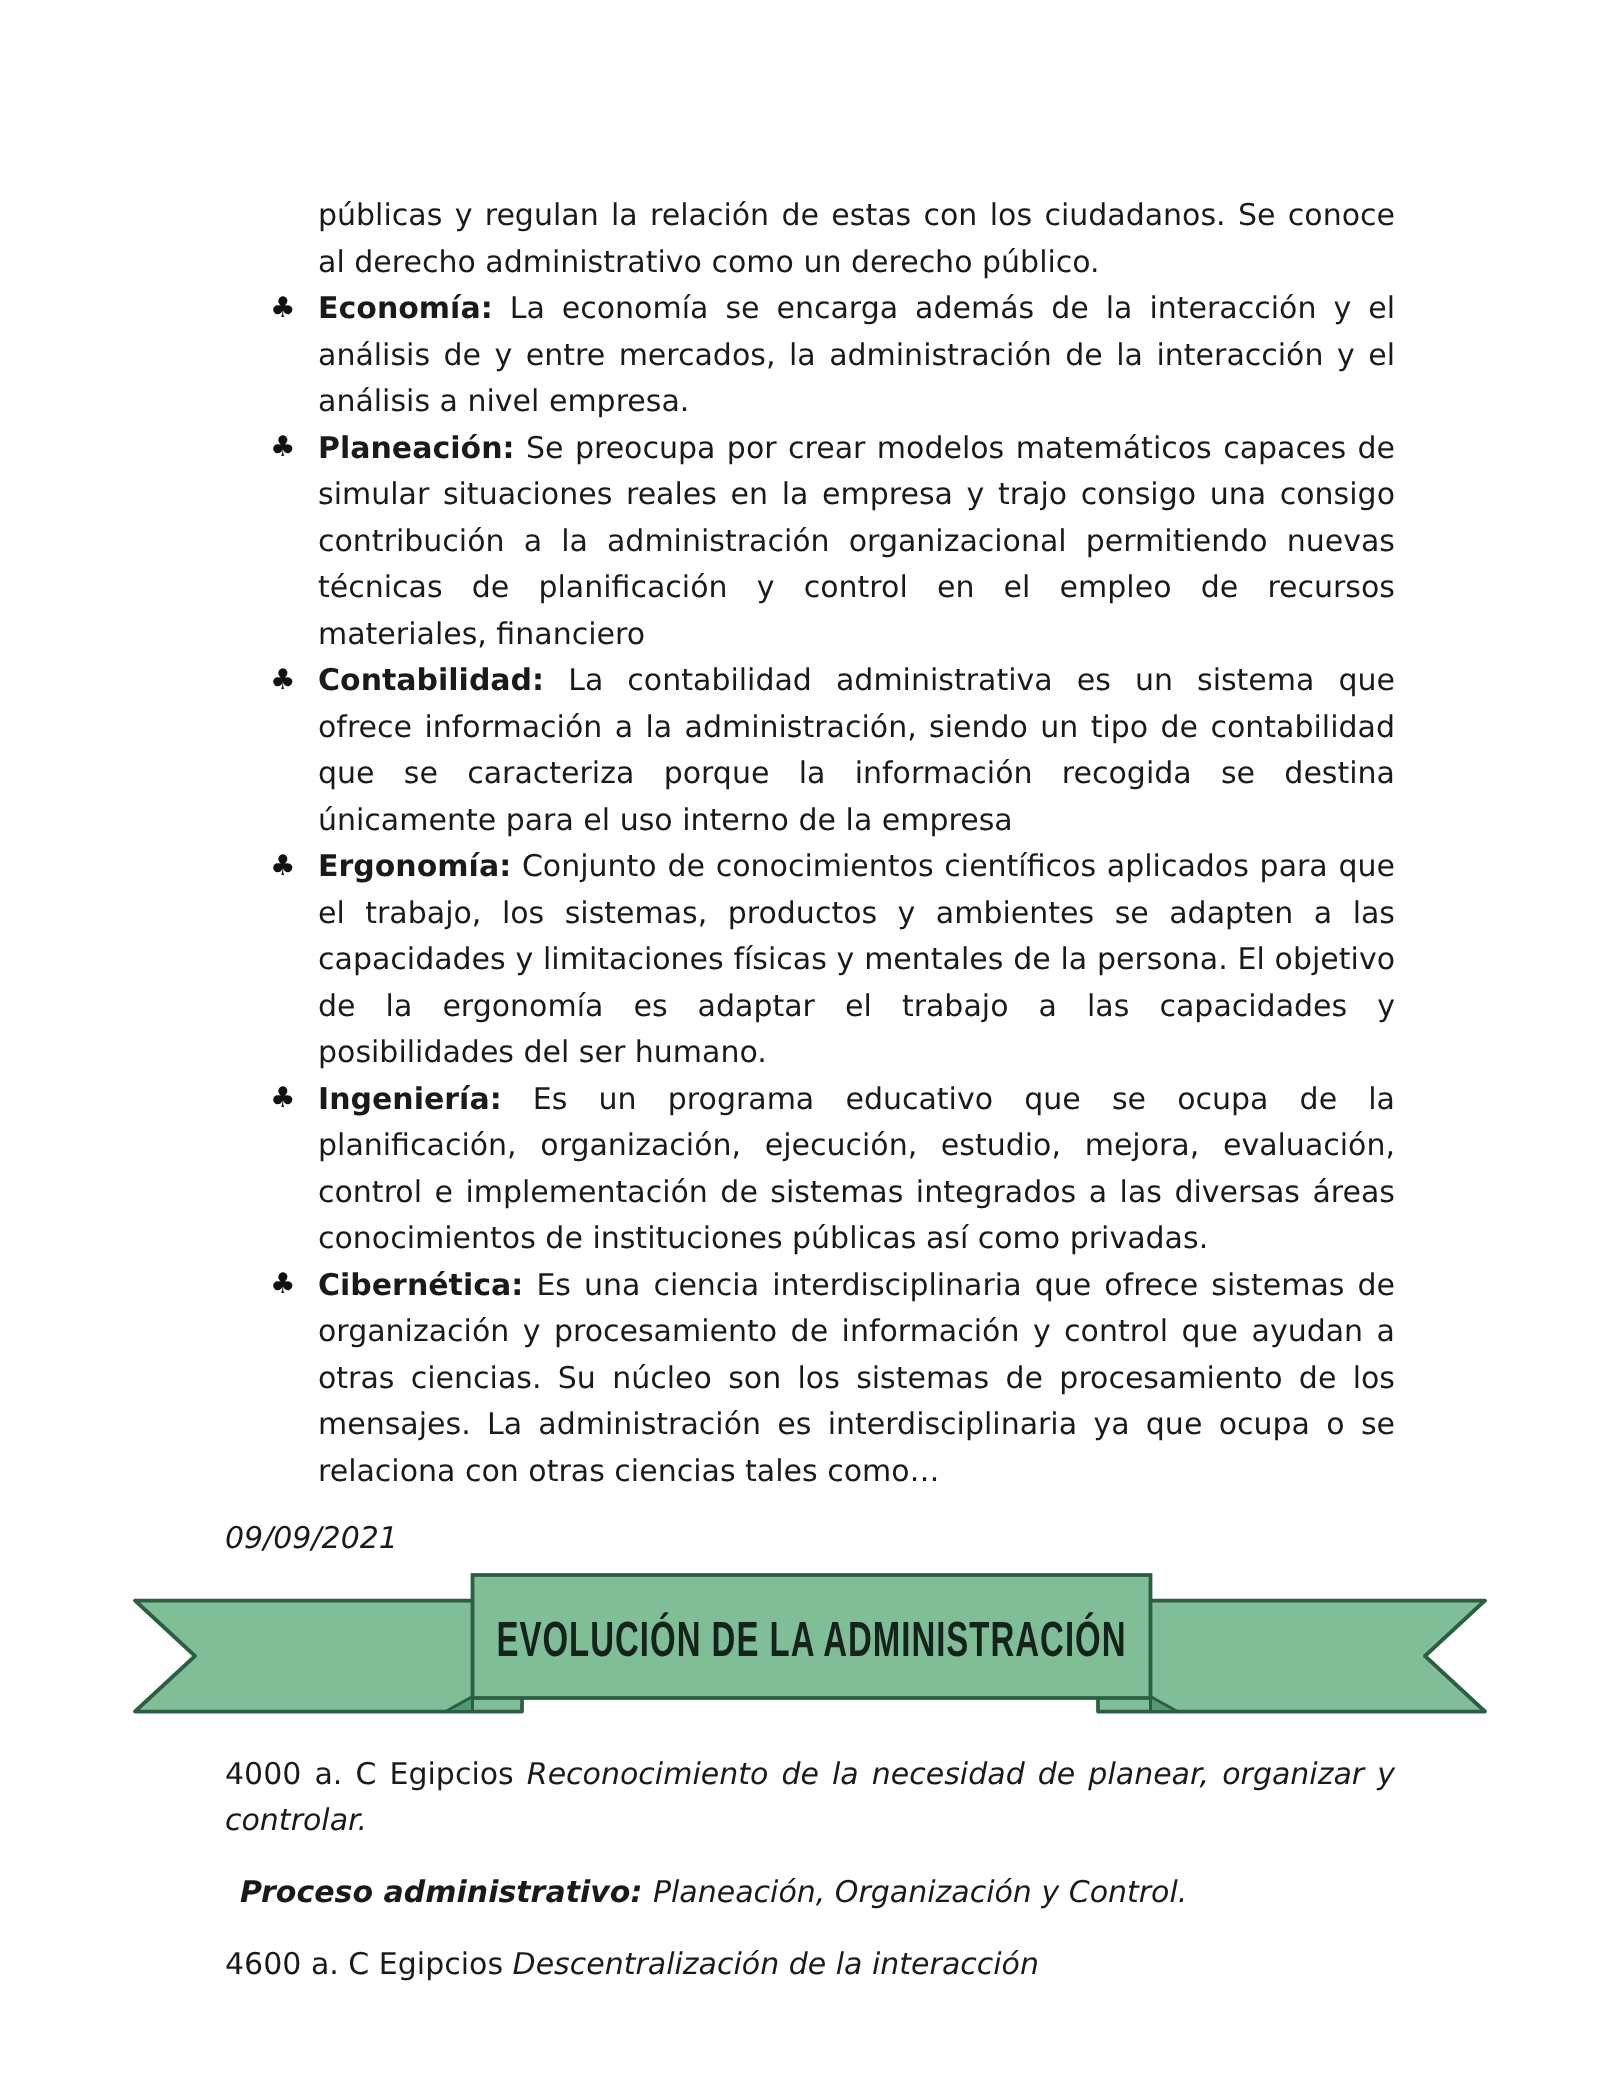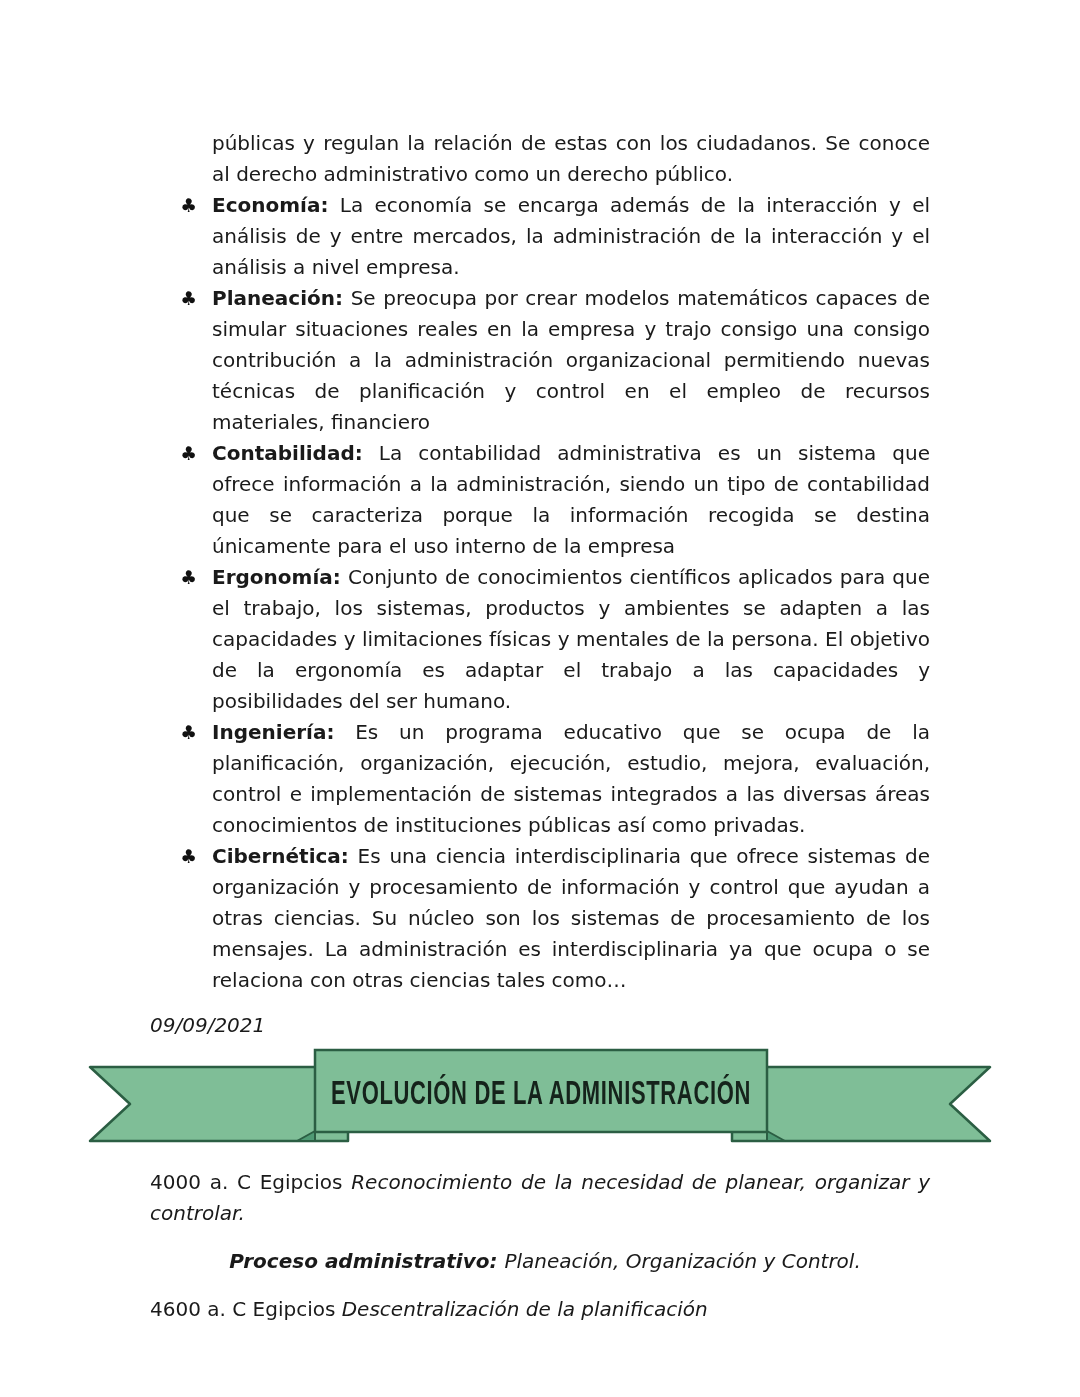--- a/index.html
+++ b/index.html
@@ -56,21 +56,21 @@
   .banner-title-text {
     font-family: "Liberation Sans", "DejaVu Sans", sans-serif;
     font-weight: 700;
     letter-spacing: 1px;
     fill: #15231b;
   }
 
   .footer { padding-top: 16px; }
   .tl { margin: 0 0 17px 0; }
   .just { text-align: justify; }
-  .indent { padding-left: 10px; text-align: center; }
+  .indent { padding-left: 10px; }
   .tl i { font-style: italic; }
   .tl .lead { font-style: normal; }
   .tl .lead-bi { font-weight: bold; font-style: italic; }
 </style>
 </head>
 <body>
 
 <div class="page">
 
   <div class="content content-top">
@@ -124,16 +124,16 @@
       <polygon points="679,84 697,94 679,94" fill="#4f9a74" stroke="#2b5e43" stroke-width="2" stroke-linejoin="round"></polygon>
 
       <rect x="227" y="3" width="452" height="82" fill="#7fbe97" stroke="#2b5e43" stroke-width="2.5"></rect>
       <text class="banner-title-text" x="453" y="57" font-size="33" text-anchor="middle" textLength="420" lengthAdjust="spacingAndGlyphs">EVOLUCIÓN DE LA ADMINISTRACIÓN</text>
     </svg>
   </div>
 
   <div class="content footer">
     <p class="tl just"><span class="lead">4000 a. C Egipcios </span><i>Reconocimiento de la necesidad de planear, organizar y controlar.</i></p>
     <p class="tl indent"><span class="lead-bi">Proceso administrativo: </span><i>Planeación, Organización y Control.</i></p>
-    <p class="tl"><span class="lead">4600 a. C Egipcios </span><i>Descentralización de la planificación</i></p>
+    <p class="tl"><span class="lead">4600 a. C Egipcios </span><i>Descentralización de la interacción</i></p>
   </div>
 
 </div>
 
 </body></html>

